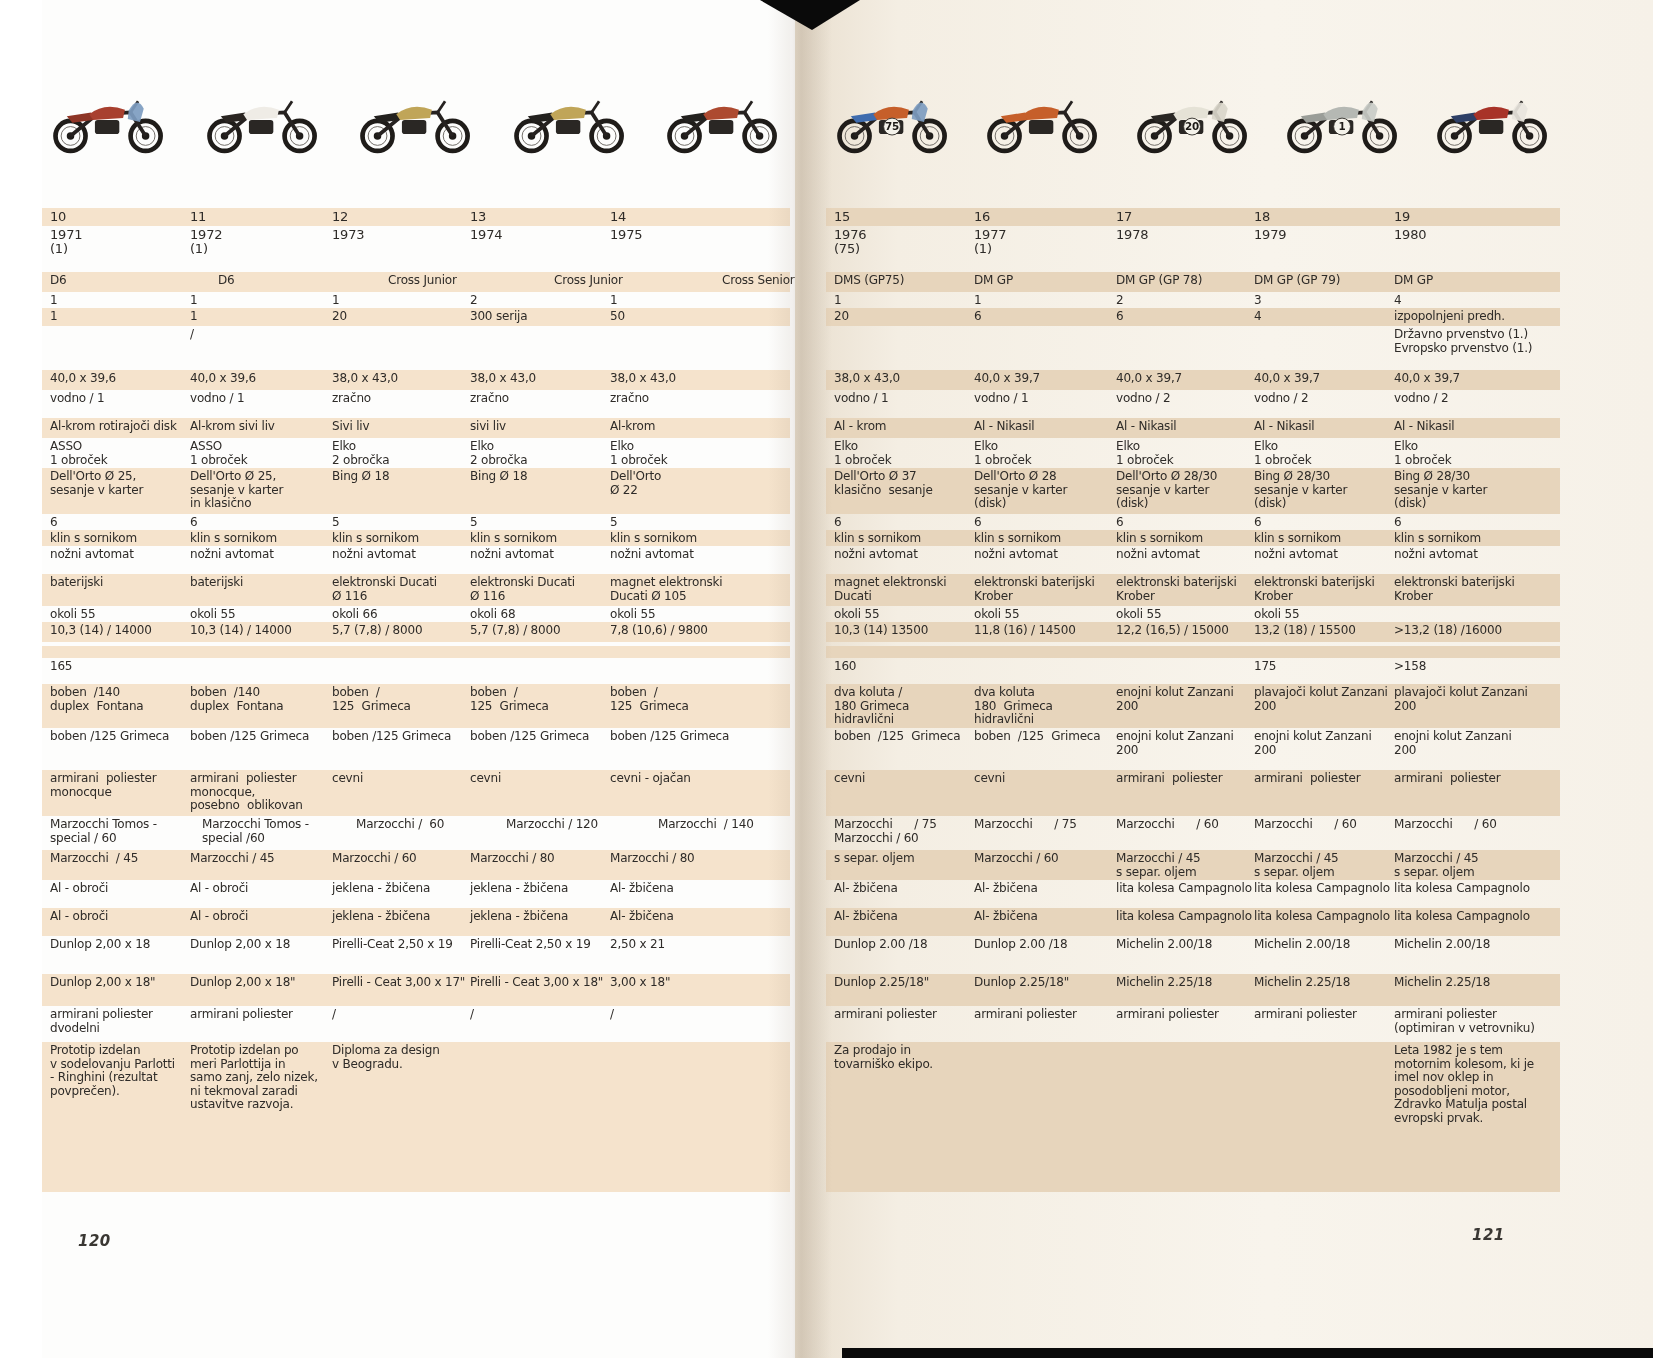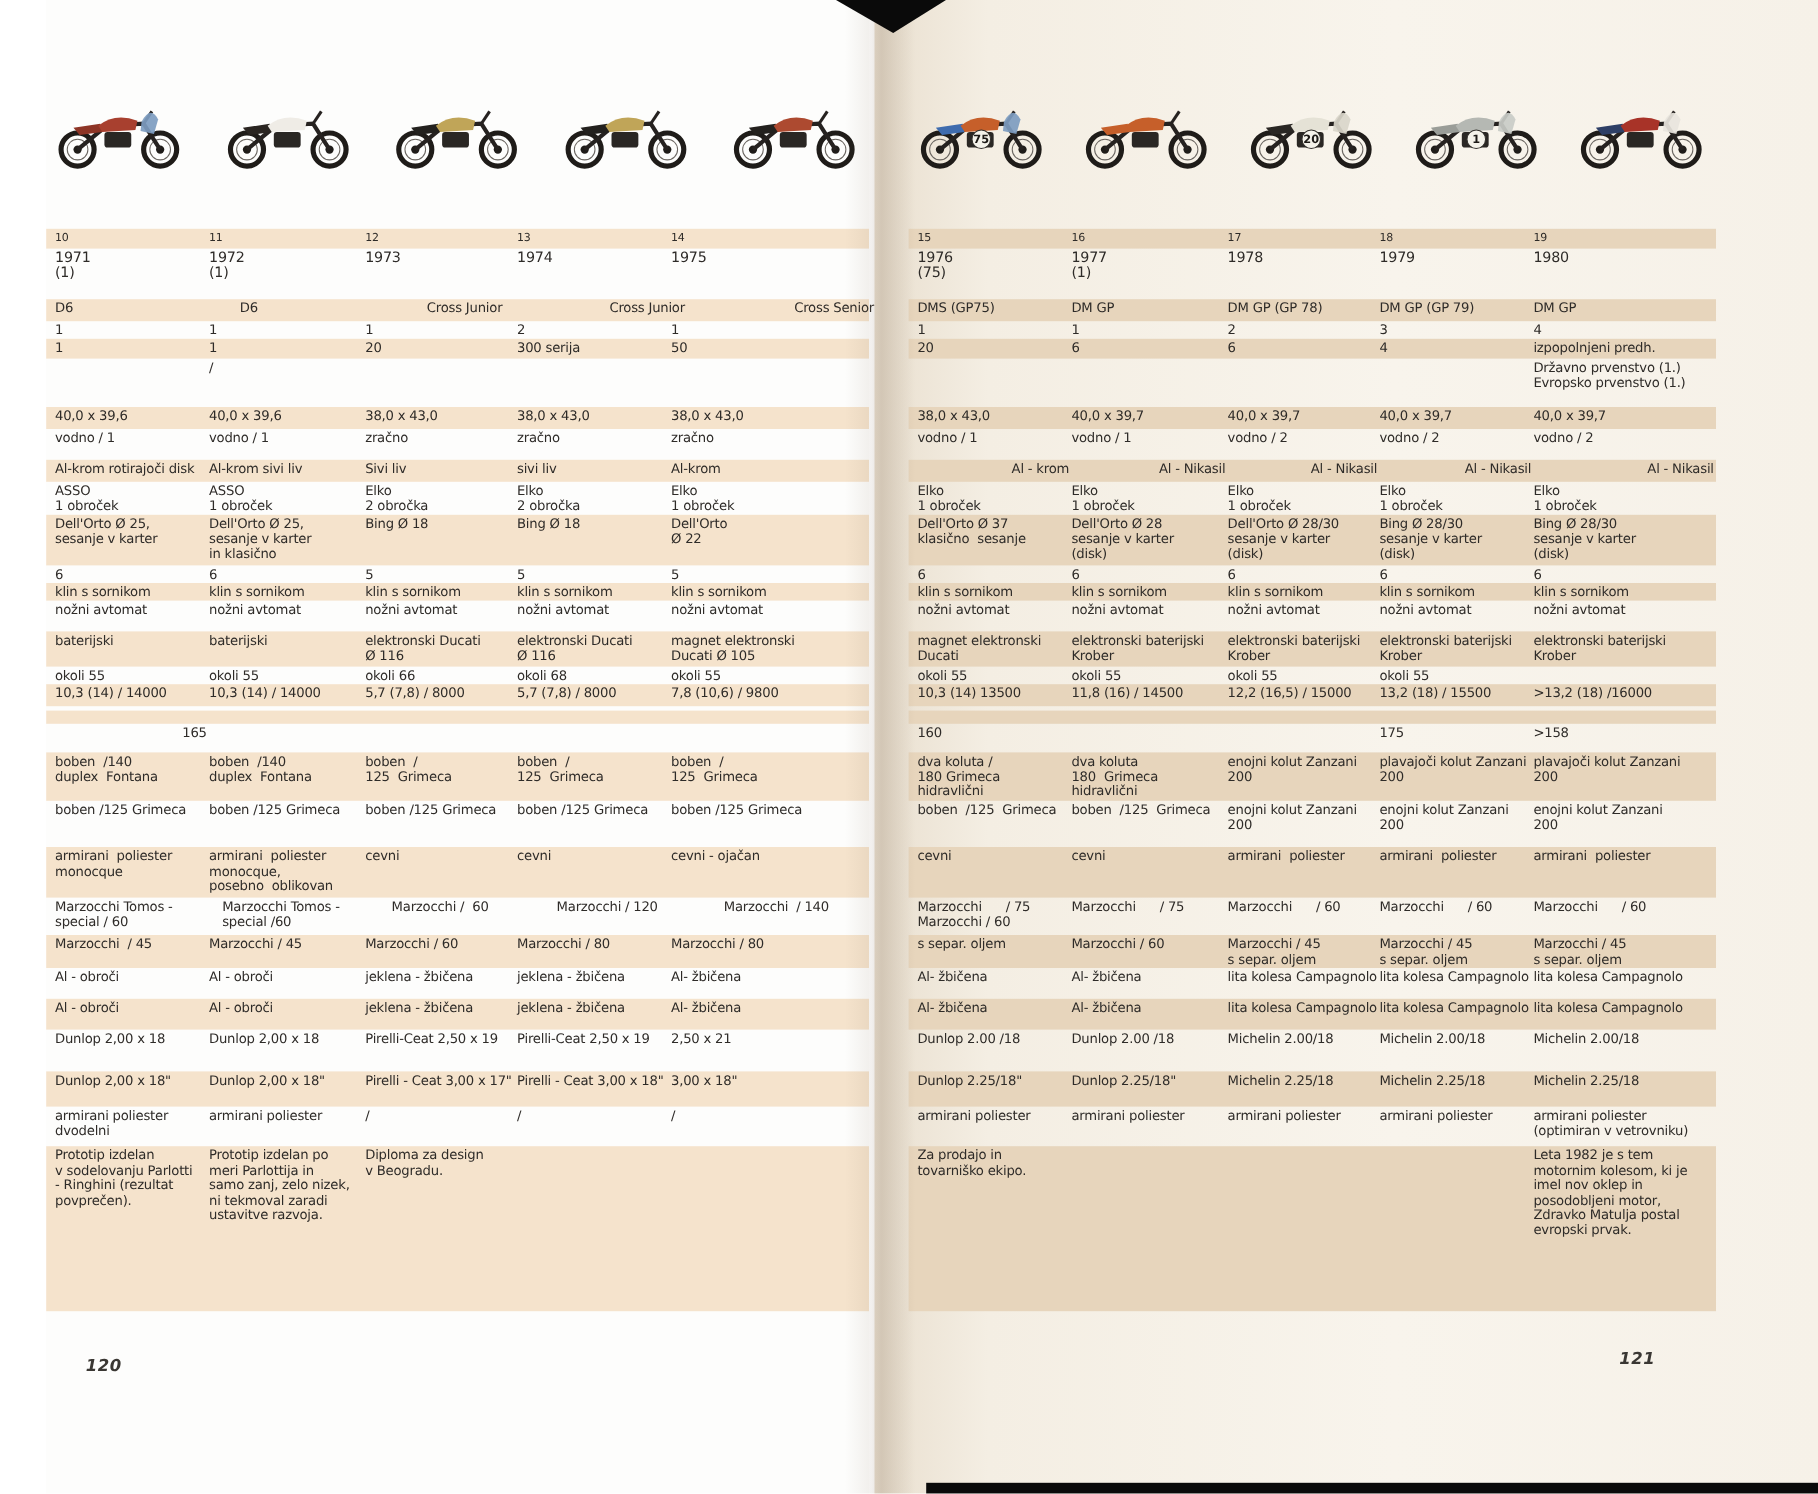--- a/index.html
+++ b/index.html
@@ -12,21 +12,21 @@
   #page-right{left:826px;width:734px;background:transparent;}
   .bikes-row{position:absolute;top:56px;left:0;right:0;height:104px;display:flex;
     justify-content:space-between;align-items:flex-end;padding:0 6px;}
   .bike{width:122px;height:80px;flex:0 0 auto;}
   .spec-table{position:absolute;top:208px;left:0;right:0;}
   .spec-row{display:grid;grid-template-columns:140px 142px 138px 140px 1fr;
     padding:2px 0 0 8px;box-sizing:border-box;}
   .band{background:var(--band);}
   .cell{font-size:12px;line-height:13.5px;letter-spacing:-0.2px;white-space:pre;
     overflow:visible;padding-right:2px;}
-  .row-index .cell{font-size:10px;}
+  .row-index .cell{font-size:13px;}
   .row-year .cell{font-size:13px;line-height:14px;}
   .page-number{position:absolute;font-size:15px;font-style:italic;font-weight:bold;
     letter-spacing:0.5px;color:#3a3733;}
   #page-num-left{left:78px;top:1232px;}
   #page-num-right{left:1472px;top:1226px;}
   #gutter-shadow{position:absolute;left:768px;top:0;width:64px;height:1358px;pointer-events:none;
     background:linear-gradient(90deg,rgba(255,255,255,0) 0%,rgba(130,110,88,0.10) 38%,rgba(130,110,88,0.22) 52%,rgba(255,255,255,0) 100%);}
   #gutter-top-wedge{position:absolute;left:760px;top:0;width:100px;height:30px;
     background:#0a0a0a;clip-path:polygon(0 0,100% 0,52% 100%);}
   #bottom-black-bar{position:absolute;left:842px;top:1348px;width:811px;height:10px;background:#0a0a0a;}
@@ -245,21 +245,21 @@
           <div class="cell">5,7 (7,8) / 8000</div>
           <div class="cell">7,8 (10,6) / 9800</div>
         </div>
         <div class="spec-row band" style="min-height: 12px; margin-top: 4px;">
           <div class="cell"></div>
           <div class="cell"></div>
           <div class="cell"></div>
           <div class="cell"></div>
           <div class="cell"></div>
         </div>
-        <div class="spec-row" style="min-height: 26px; text-align: right;">
+        <div class="spec-row" style="min-height: 26px;">
           <div class="cell">165</div>
           <div class="cell"></div>
           <div class="cell"></div>
           <div class="cell"></div>
           <div class="cell"></div>
         </div>
         <div class="spec-row band" style="min-height: 44px;">
           <div class="cell">boben  /140
 duplex  Fontana</div>
           <div class="cell">boben  /140
@@ -490,21 +490,21 @@
           <div class="cell">40,0 x 39,7</div>
           <div class="cell">40,0 x 39,7</div>
         </div>
         <div class="spec-row" style="min-height: 28px;">
           <div class="cell">vodno / 1</div>
           <div class="cell">vodno / 1</div>
           <div class="cell">vodno / 2</div>
           <div class="cell">vodno / 2</div>
           <div class="cell">vodno / 2</div>
         </div>
-        <div class="spec-row band" style="min-height: 20px; text-align: right;">
+        <div class="spec-row band" style="min-height: 20px;">
           <div class="cell">Al - krom</div>
           <div class="cell">Al - Nikasil</div>
           <div class="cell">Al - Nikasil</div>
           <div class="cell">Al - Nikasil</div>
           <div class="cell">Al - Nikasil</div>
         </div>
         <div class="spec-row" style="min-height: 30px;">
           <div class="cell">Elko
 1 obroček</div>
           <div class="cell">Elko

